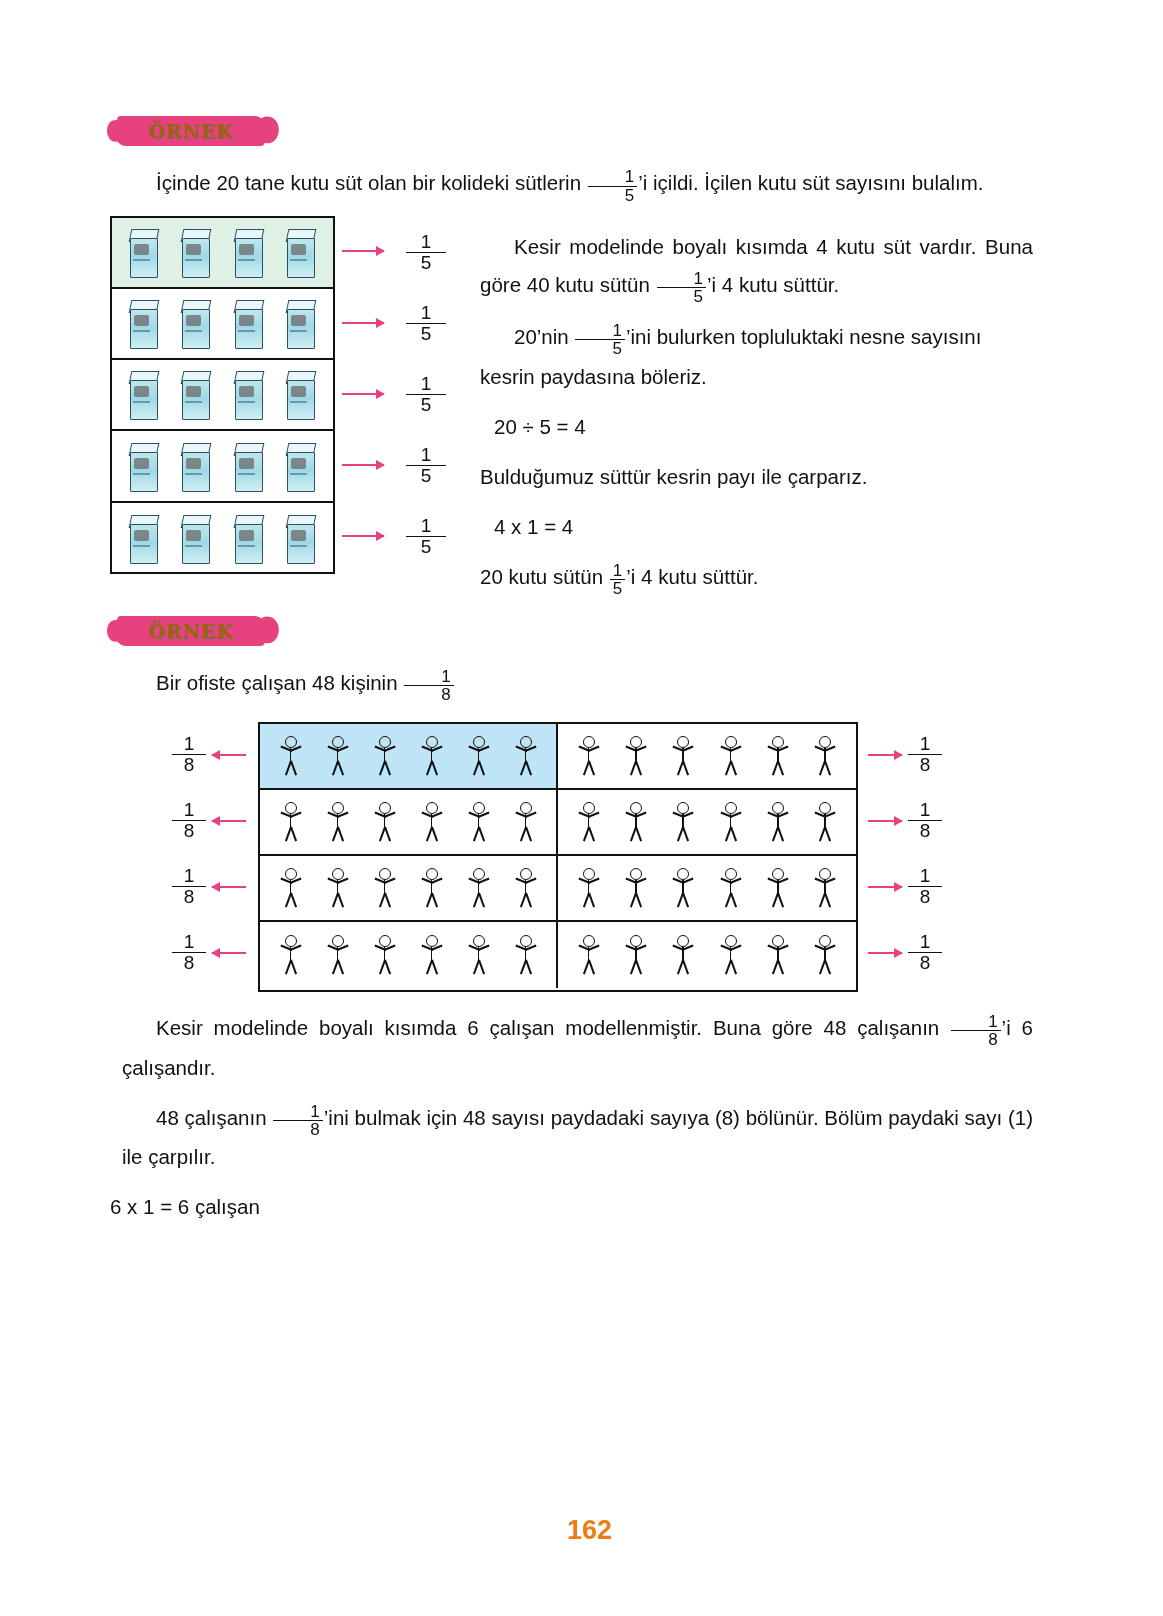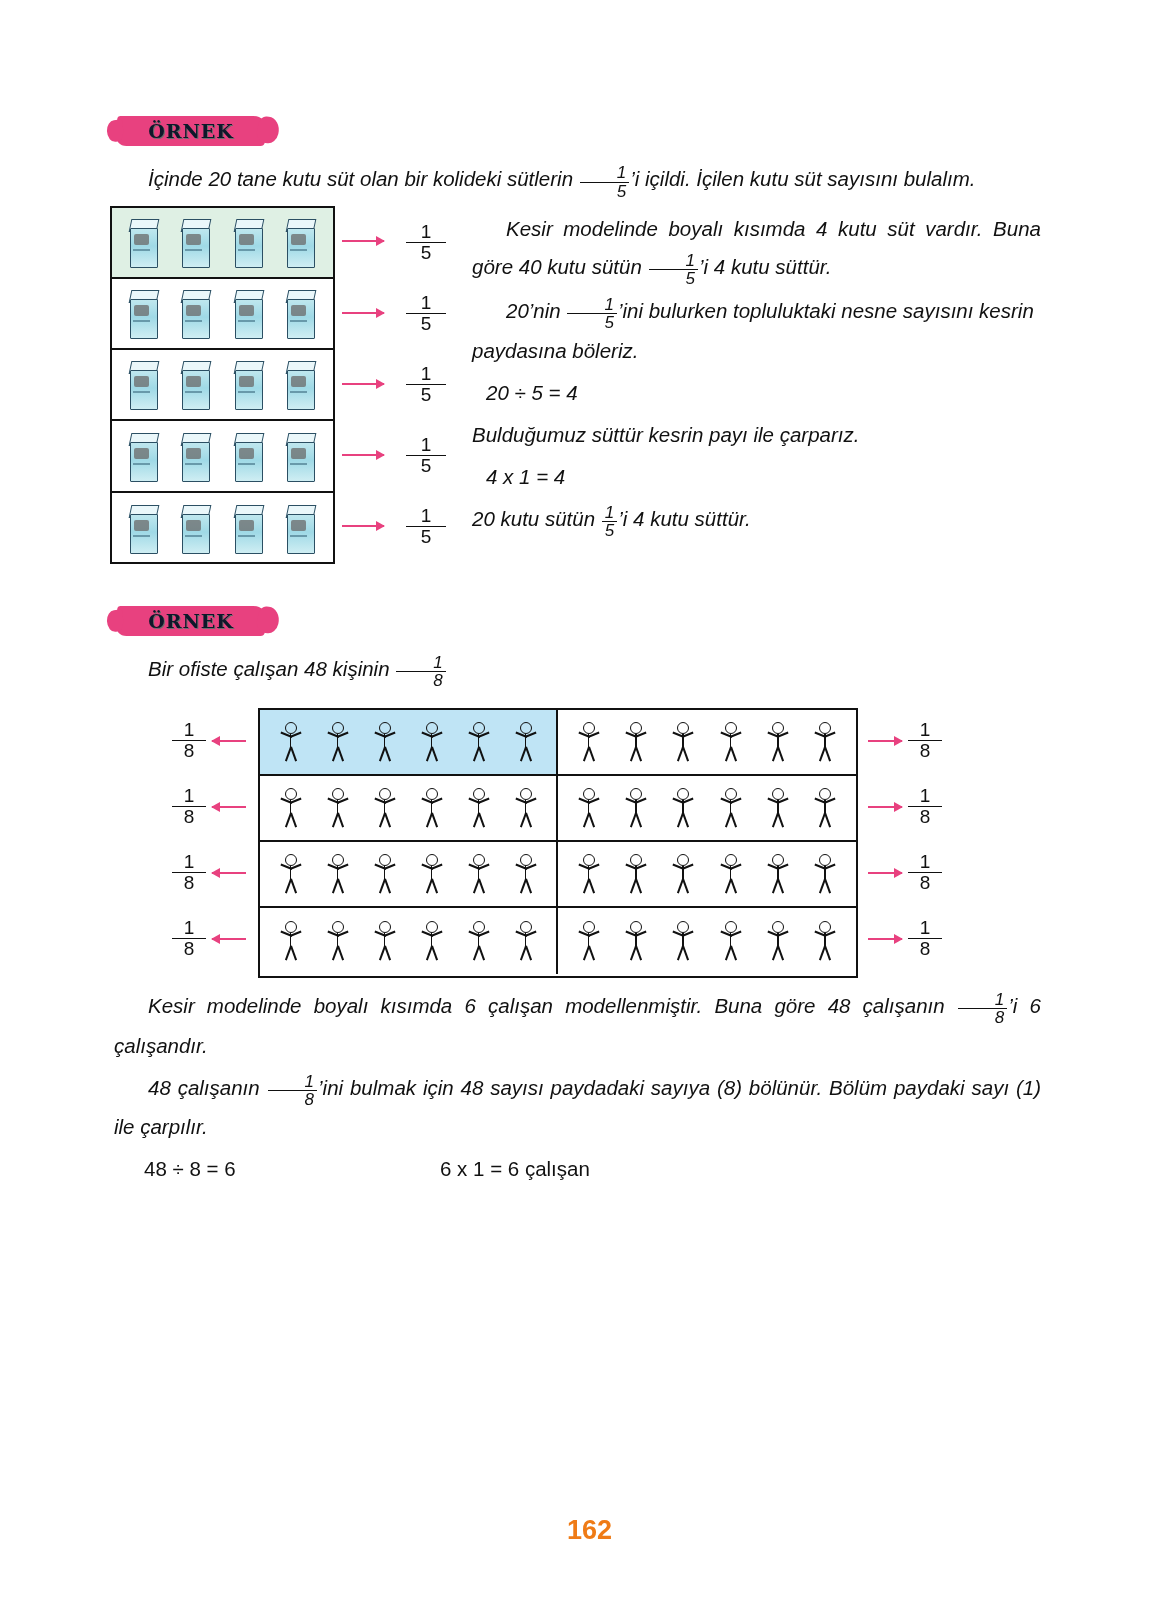--- a/index.html
+++ b/index.html
@@ -36,28 +36,28 @@
     content:"";position:absolute;left:-9px;top:4px;width:16px;height:22px;
     background:#e8417f;border-radius:50% 20% 40% 60%;transform:rotate(-8deg);
   }
   .ornek .brush:after{
     content:"";position:absolute;right:-13px;top:1px;width:22px;height:26px;
     background:#e8417f;border-radius:30% 60% 40% 50%;transform:rotate(7deg);
   }
   .ornek .txt{
     position:absolute;left:0;top:6px;width:150px;height:30px;
     display:flex;align-items:center;justify-content:center;
-    color:#0f172a;font-weight:bold;font-size:19px;letter-spacing:1px;
+    color:#a16207;font-weight:bold;font-size:19px;letter-spacing:1px;
     font-family:"DejaVu Serif", serif;
     text-shadow:1px 1px 0 #6d6d6d;
     z-index:2;
   }
 
   
-  p{margin:4px;font-style:italic;}
+  p{margin:12px;}
   .para{
     font-size:20.5px;
     line-height:38px;
     text-align:justify;
   }
   .indent{text-indent:34px;}
 
   
   .frac{
     display:inline-block;
@@ -936,21 +936,20 @@
 
   <p class="para indent">
     <span>48 çalışanın</span>
     <span class="frac">
       <span class="n">1</span>
       <span class="d">8</span>
     </span><span>’ini bulmak için 48 sayısı paydadaki sayıya (8) bölünür. Bölüm paydaki sayı (1) ile çarpılır.</span>
   </p>
 
   <div class="twocol">
-    <div class="c1">48 ÷ 8 = 6</div>
     <div class="c2">6 x 1 = 6 çalışan</div>
   </div>
 
 
  </div>
 
  <div class="pagenum">162</div>
 </div>
 
 </body></html>

